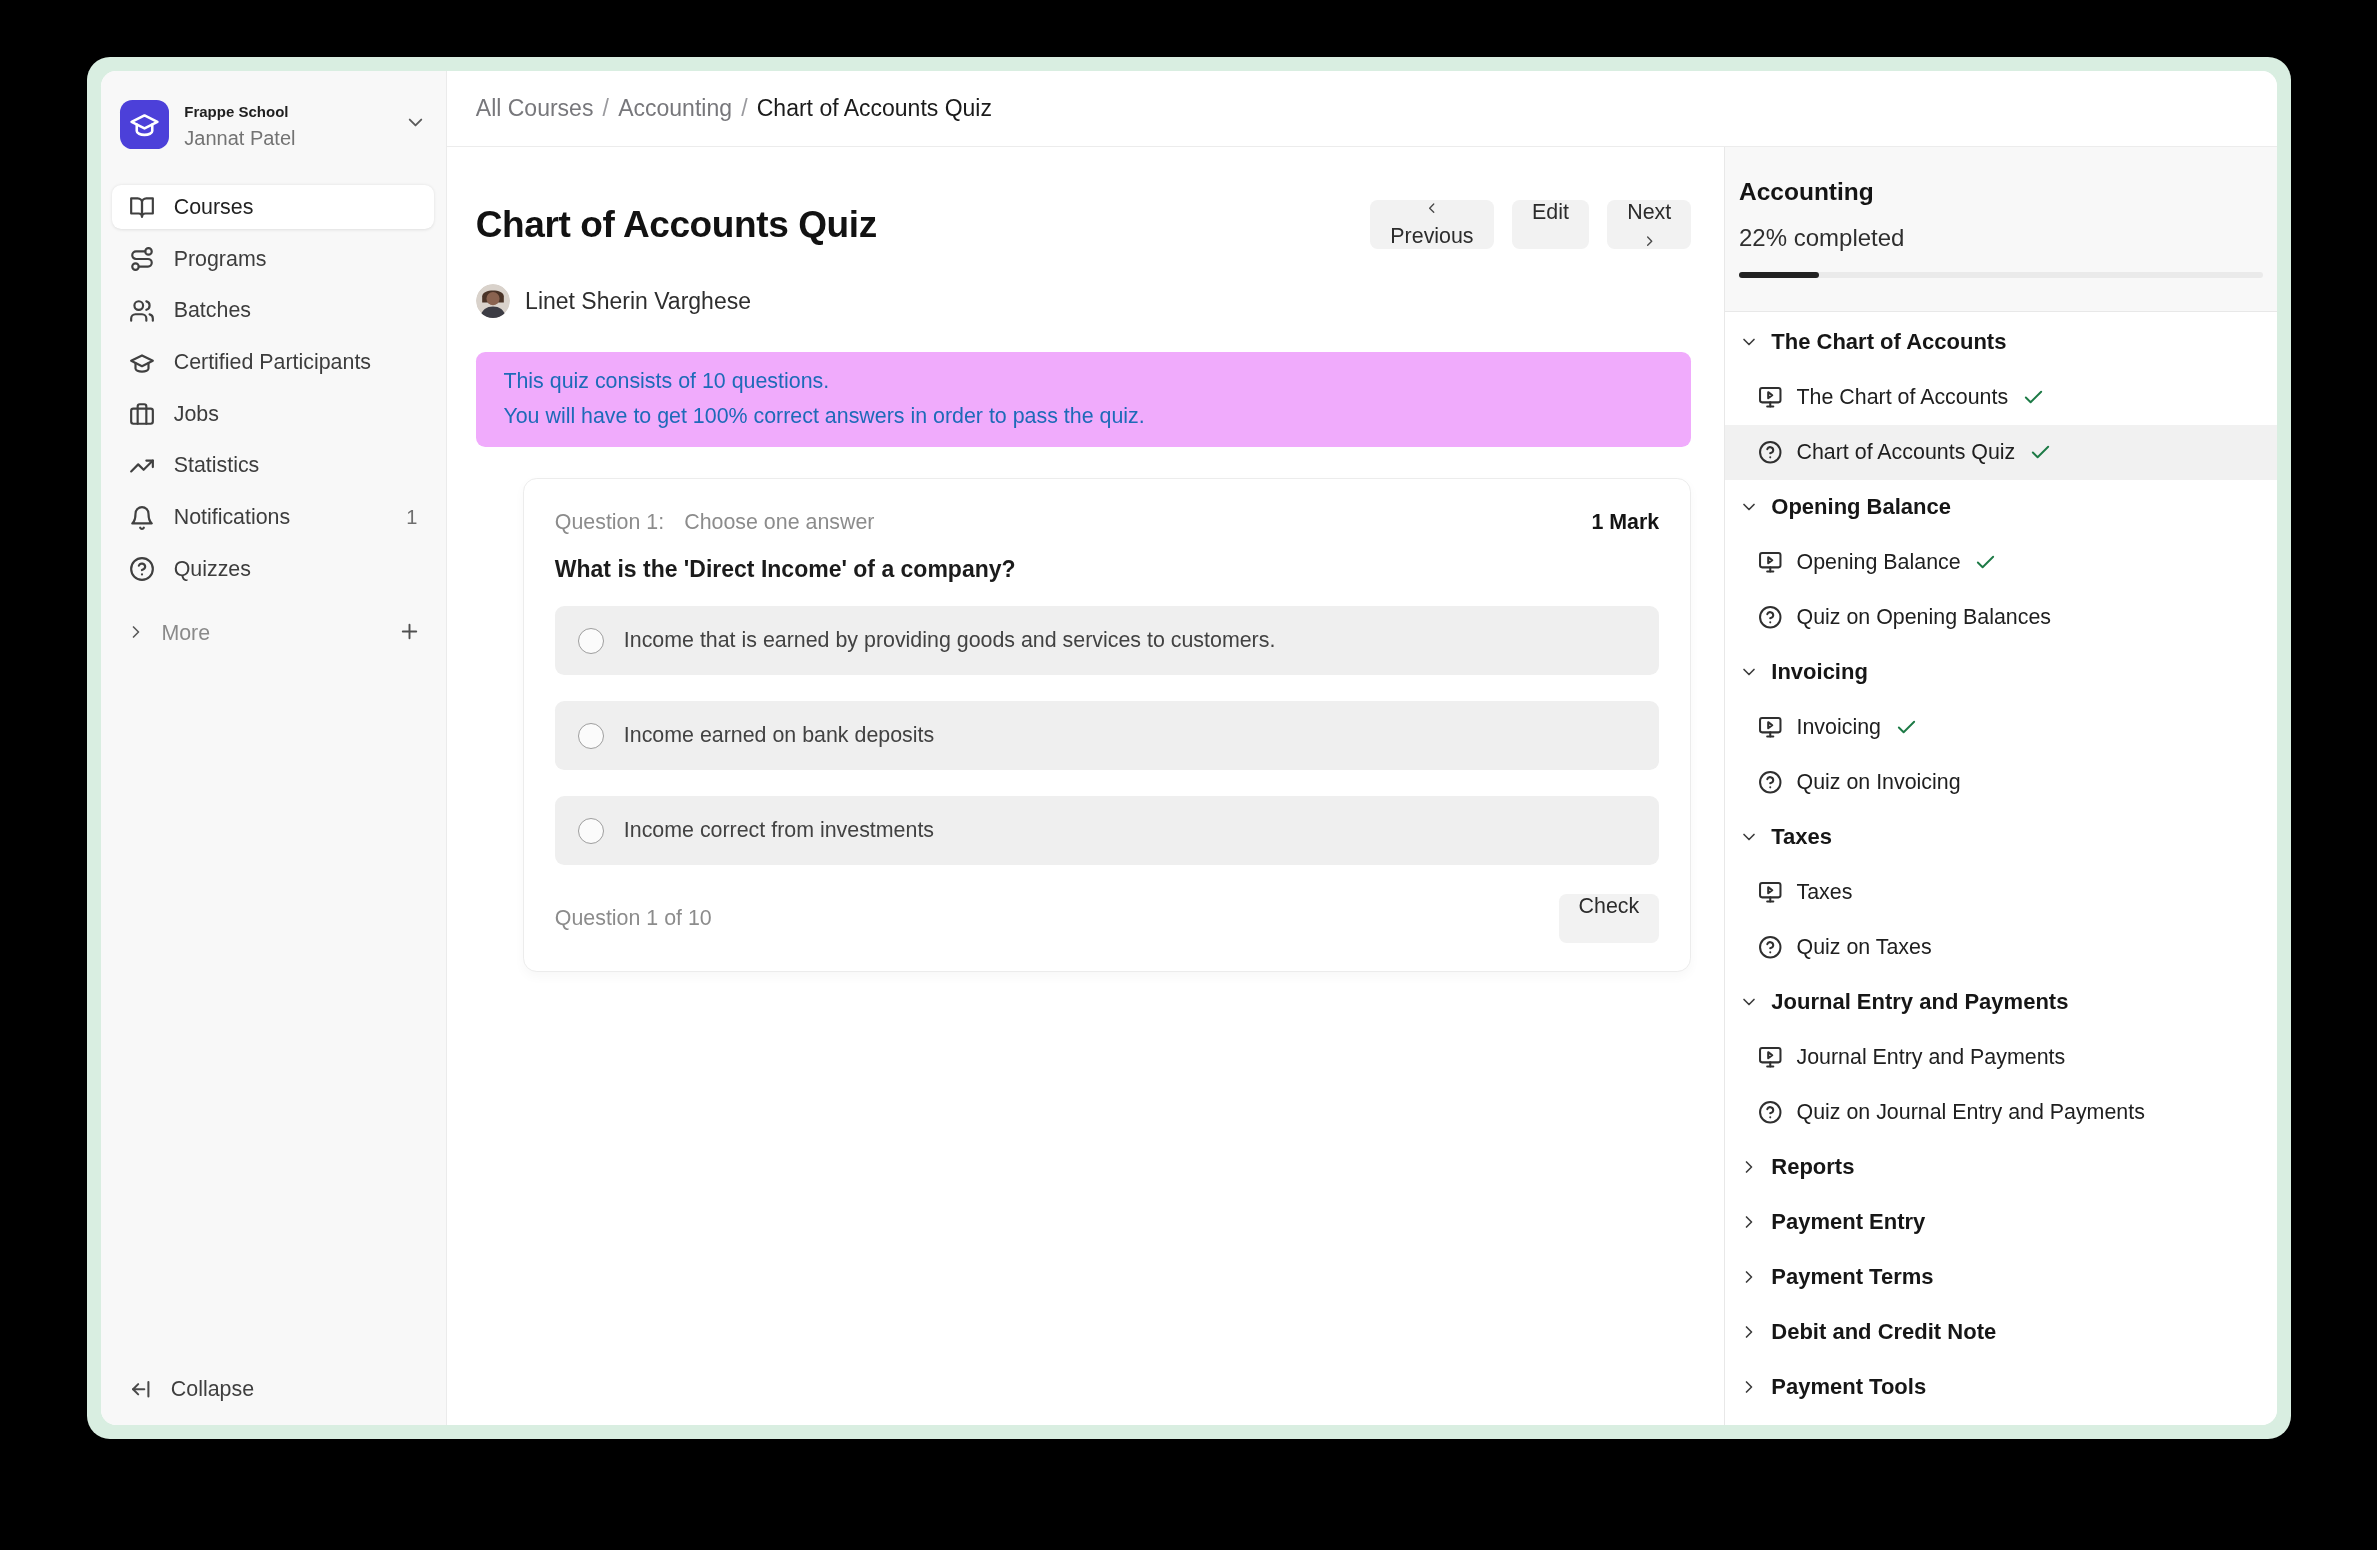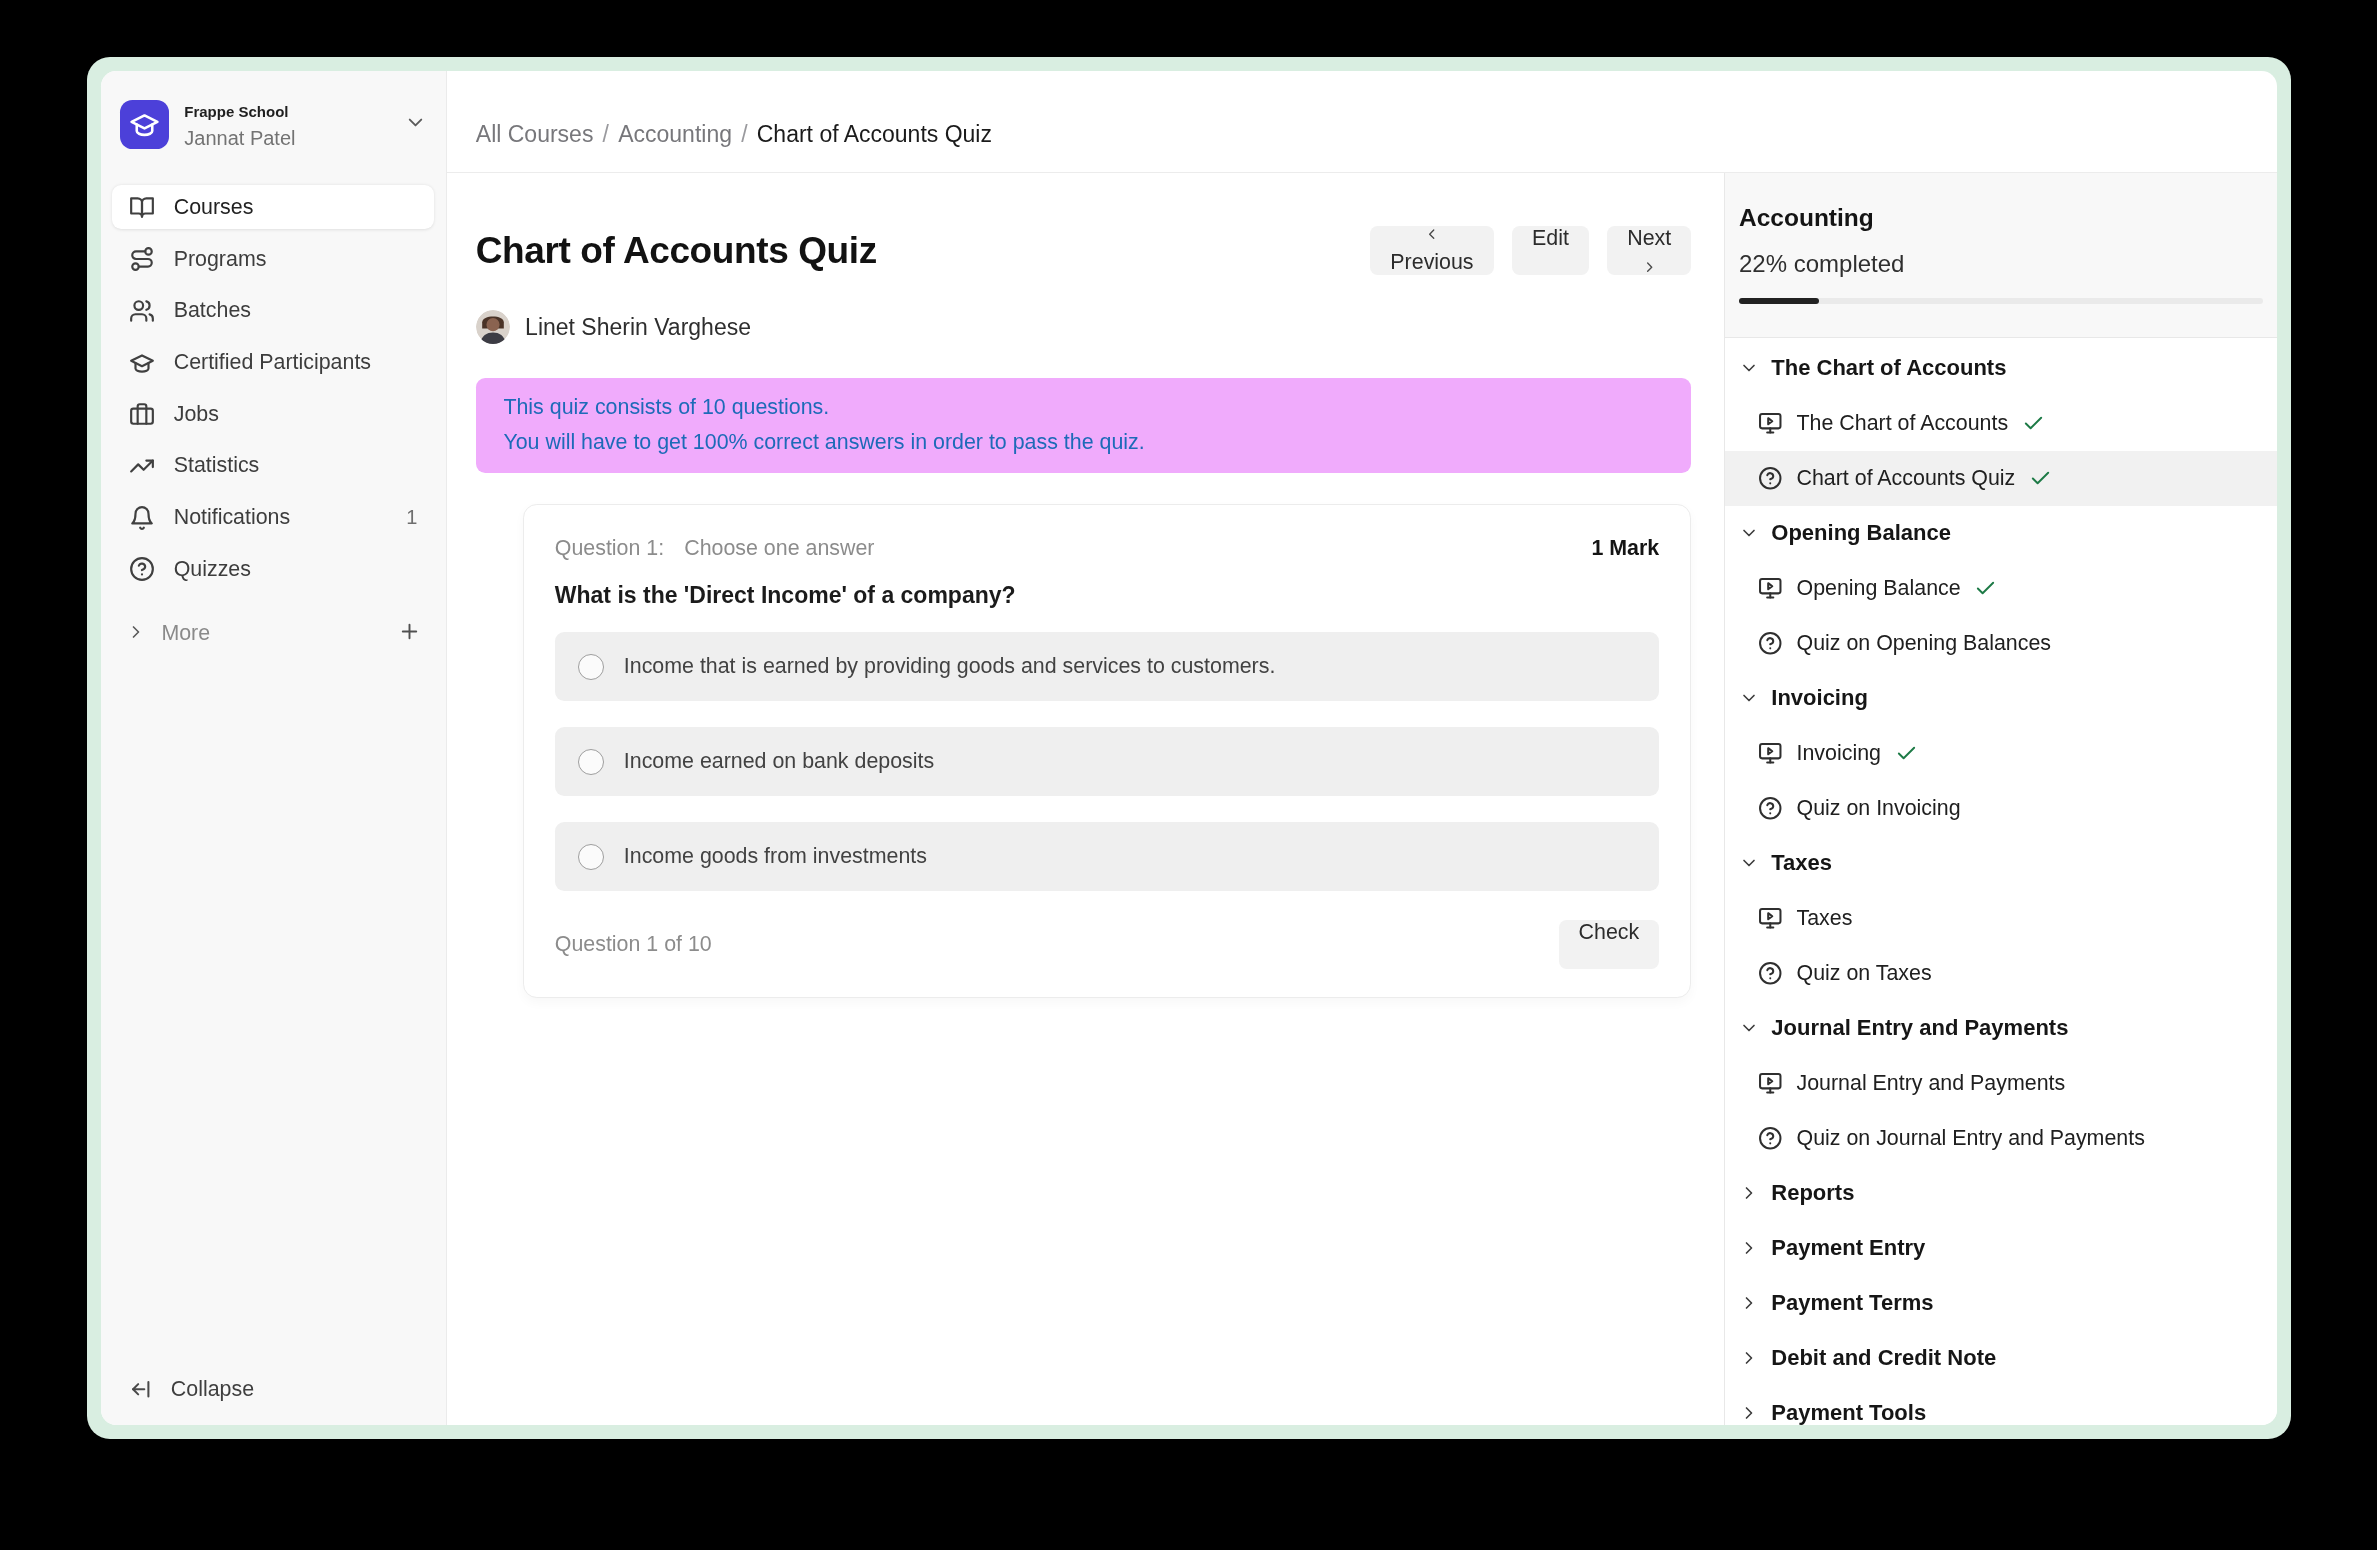--- a/index.html
+++ b/index.html
@@ -39,21 +39,21 @@
   .more-label{font-size:21.4px;color:#8a8a8a;flex:1;}
   .more-plus svg{width:23px;height:23px;stroke:#505050;}
   .collapse-row{margin-top:auto;display:flex;align-items:center;gap:17px;padding:0 17px;cursor:pointer;}
   .collapse-row svg{width:24.5px;height:24.5px;stroke:#4a4a4a;}
   .collapse-label{font-size:21.4px;color:#3f3f3f;}
 
   
   .workspace{flex:1;display:flex;flex-direction:column;min-width:0;}
   .topbar{
     height:75px;flex:0 0 auto;border-bottom:0.8px solid #ececec;background:#fff;
-    display:flex;align-items:center;padding:0 29px;font-size:23px;margin-top:26px;
+    display:flex;align-items:center;padding:0 29px;font-size:23px;
   }
   .crumb-muted{color:#77777b;cursor:pointer;}
   .crumb-sep{color:#9a9a9e;margin:0 9.2px;}
   .crumb-current{color:#1b1b1b;font-weight:500;}
   .body{flex:1;display:flex;min-height:0;}
 
   
   .main{flex:1;min-width:0;background:#fff;padding:32px 33px 0 29px;box-sizing:border-box;overflow:hidden;}
   .title-row{display:flex;align-items:center;justify-content:space-between;}
   .page-title{font-size:37px;font-weight:700;color:#121212;letter-spacing:-0.4px;}
@@ -339,21 +339,21 @@
               <div class="option">
                 <span class="radio"></span>
                 <span class="option-label">Income that is earned by providing goods and services to customers.</span>
               </div>
               <div class="option">
                 <span class="radio"></span>
                 <span class="option-label">Income earned on bank deposits</span>
               </div>
               <div class="option">
                 <span class="radio"></span>
-                <span class="option-label">Income goods from investments</span>
+                <span class="option-label">Income correct from investments</span>
               </div>
             </div>
 
             <div class="qfooter">
               <span class="qprogress">Question 1 of 10</span>
               <button class="btn">Check</button>
             </div>
           </section>
         </main>
 

